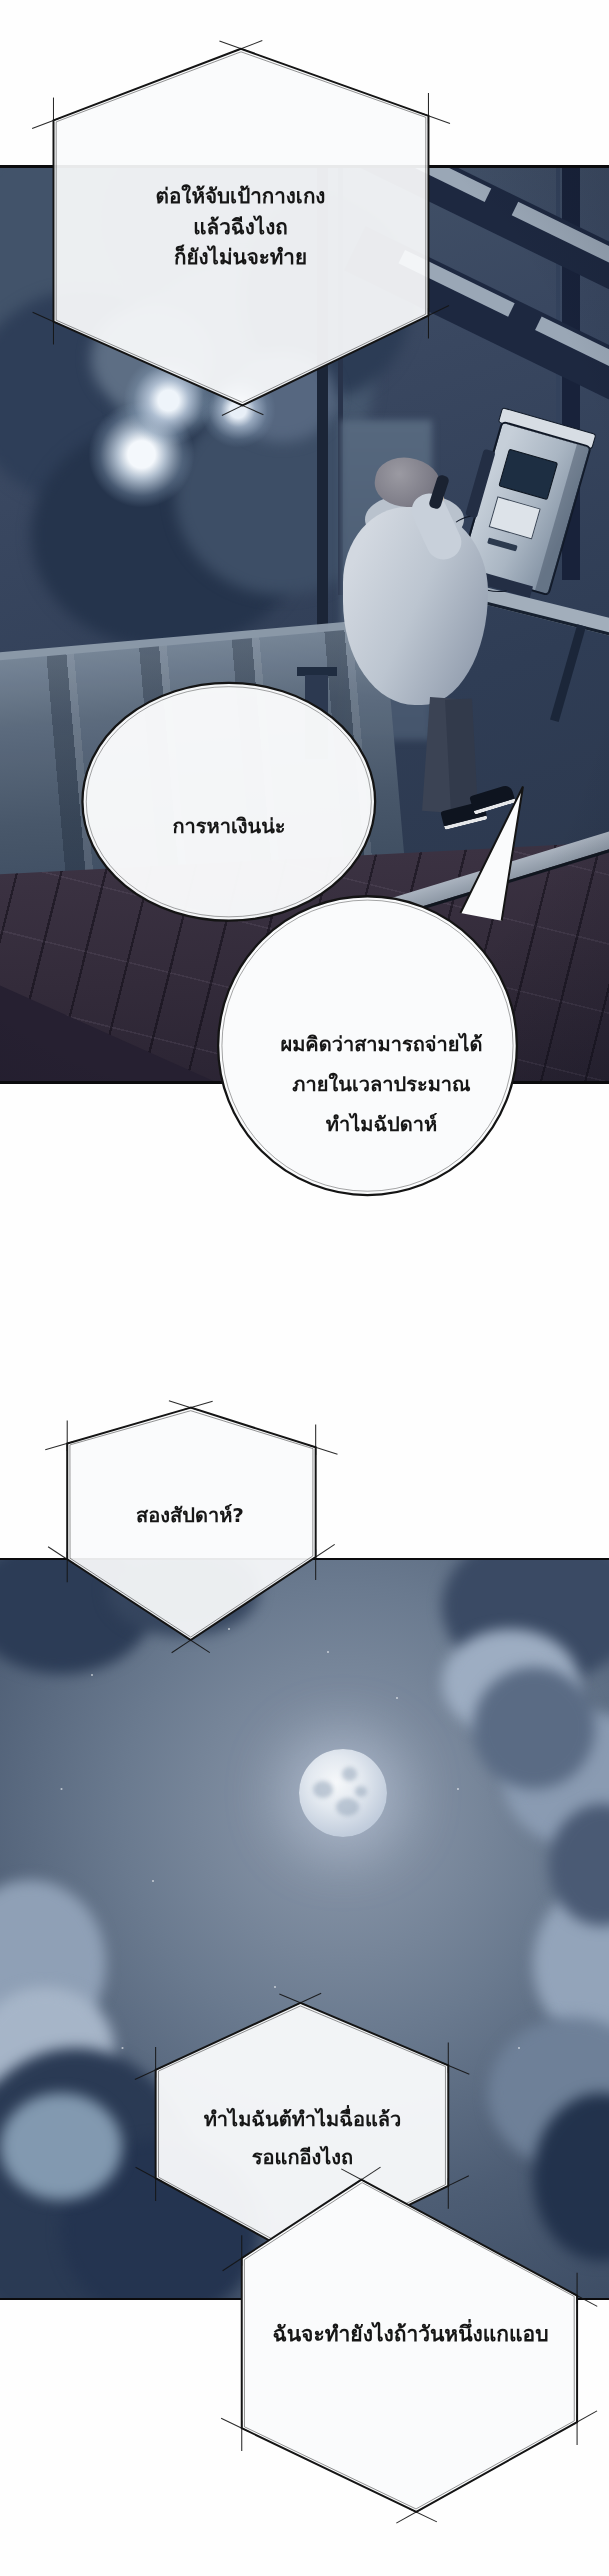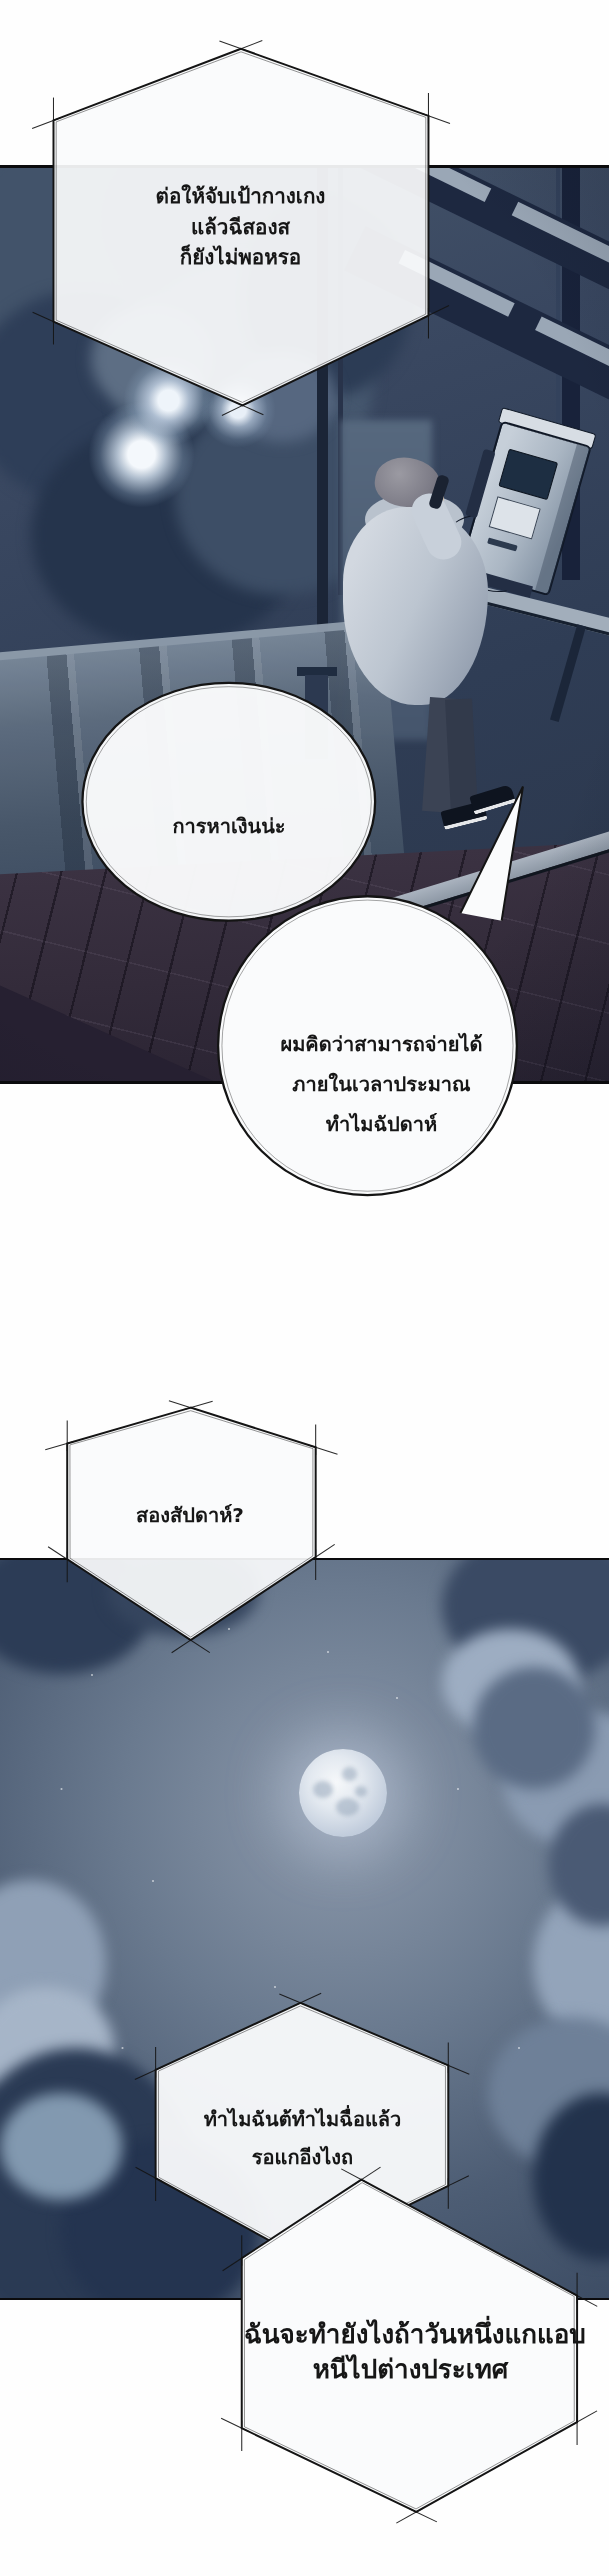--- a/index.html
+++ b/index.html
@@ -209,37 +209,36 @@
       <line x1="536.9859982656764" y1="3291.6701301712856" x2="573.0420052029708" y2="3308.9896094861433" stroke="#141414" stroke-width="1.4" opacity="0.9"></line>
       <line x1="554.7278801472148" y1="3291.1190054153017" x2="519.8163595583557" y2="3310.642983754095" stroke="#141414" stroke-width="1.4" opacity="0.9"></line>
       <line x1="748.2721198527852" y1="3182.8809945846983" x2="783.1836404416443" y2="3163.357016245905" stroke="#141414" stroke-width="1.4" opacity="0.9"></line>
       <line x1="757" y1="3168" x2="757" y2="3208" stroke="#141414" stroke-width="1.4" opacity="0.9"></line>
       <line x1="757" y1="3022" x2="757" y2="2982" stroke="#141414" stroke-width="1.4" opacity="0.9"></line>
       <line x1="748.1902960061523" y1="3007.268286194117" x2="783.4291119815433" y2="3026.1951414176488" stroke="#141414" stroke-width="1.4" opacity="0.9"></line>
     </svg>
 
   <div class="btxt" style="left:69px;top:181px;width:343px;font-size:20.6px;line-height:30.5px">
     <div>ต่อให้จับเป้ากางเกง</div>
-    <div>แล้วฉีสองส</div>
-    <div>ก็ยังไม่พอหรอ</div>
+    <div>แล้วฉีงไงถ</div>
+    <div>ก็ยังไม่นจะทำย</div>
   </div>
   <div class="btxt" style="left:84px;top:809px;width:290px;font-size:20px;line-height:34px">
     <div>การหาเงินน่ะ</div>
   </div>
   <div class="btxt" style="left:229px;top:1024px;width:305px;font-size:20px;line-height:40px">
     <div>ผมคิดว่าสามารถจ่ายได้</div>
     <div>ภายในเวลาประมาณ</div>
     <div>ทำไมฉัปดาห์</div>
   </div>
   <div class="btxt" style="left:53px;top:1498px;width:274px;font-size:20px;line-height:34px">
     <div>สองสัปดาห์?</div>
   </div>
   <div class="btxt" style="left:152px;top:2100px;width:301px;font-size:20px;line-height:38px">
     <div>ทำไมฉันต้ทำไมฉื่อแล้ว</div>
     <div>รอแกอีงไงถ</div>
   </div>
-  <div class="btxt" style="left:244px;top:2317px;width:333px;font-size:26px;line-height:35px">
+  <div class="btxt" style="left:244px;top:2317px;width:333px;font-size:21px;line-height:35px">
     <div>ฉันจะทำยังไงถ้าวันหนึ่งแกแอบ</div>
-    <div>หนีไปต่างประเทศ</div>
   </div>
 
 </div>
 
 
 </body></html>

